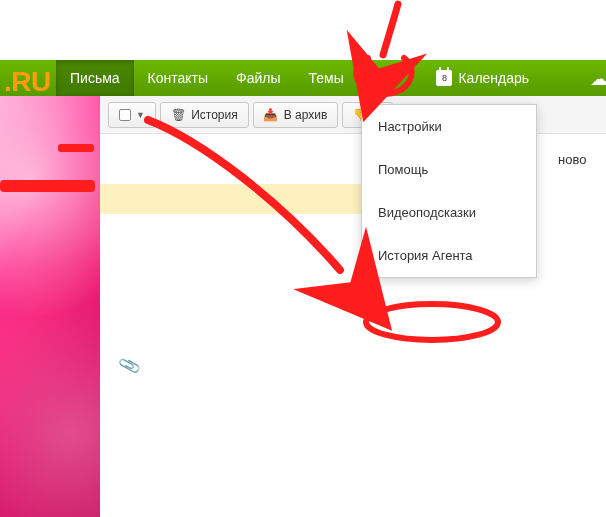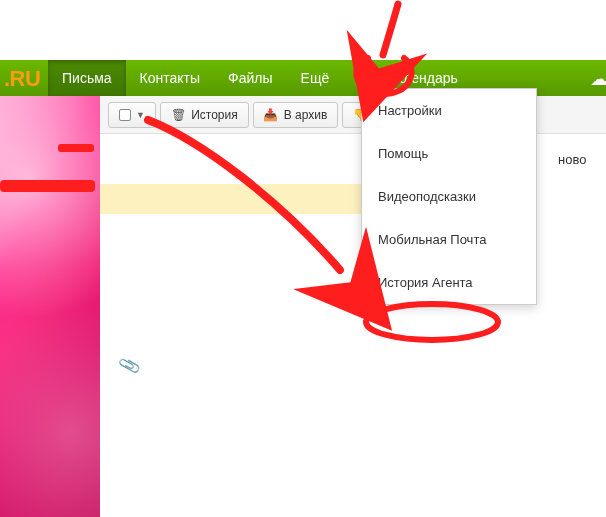--- a/index.html
+++ b/index.html
@@ -20,23 +20,23 @@
     height: 36px;
     background: linear-gradient(to bottom, #6bb800, #579a00);
     display: flex;
     align-items: stretch;
     color: #fff;
     font-size: 14px;
   }
   .logo-ru {
     color: #ff9b0c;
     font-weight: bold;
-    font-size: 22px;
+    font-size: 28px;
     padding: 6px 10px 0 4px;
-    width: 48px;
+    width: 56px;
     letter-spacing: -0.5px;
   }
   .nav-item {
     padding: 0 14px;
     display: flex;
     align-items: center;
     cursor: pointer;
     white-space: nowrap;
     color: #fff;
   }
@@ -203,20 +203,21 @@
   }
 </style>
 </head>
 <body>
 
 <div class="nav">
   <div class="logo-ru">.RU</div>
   <div class="nav-item active">Письма</div>
   <div class="nav-item">Контакты</div>
   <div class="nav-item">Файлы</div>
+  <div class="nav-item">Темы</div>
   <div class="nav-item" style="padding-right:22px;text-align:center;">Ещё</div>
   <div class="nav-item nav-cal">
     <span class="cal-icon">8</span>
     <span>Календарь</span>
   </div>
 </div>
 <div class="cloud-icon">☁</div>
 
 <div class="sidebar-bg"></div>
 
@@ -238,25 +239,24 @@
       <span class="tb-ico">👎</span>
       <span>С</span>
     </div>
   </div>
 </div>
 
 <div class="msg-row"></div>
 
 <div class="clip-icon">📎</div>
 
-<div class="dropdown" style="top:88px;">
+<div class="dropdown" style="top:104px;">
   <div class="dd-item">Настройки</div>
   <div class="dd-item">Помощь</div>
   <div class="dd-item">Видеоподсказки</div>
-  <div class="dd-item">Мобильная Почта</div>
   <div class="dd-item">История Агента</div>
 </div>
 
 <div class="right-text">ново</div>
 
 <div class="redaction1"></div>
 <div class="redaction2"></div>
 
 <svg class="anno">
   <defs>

